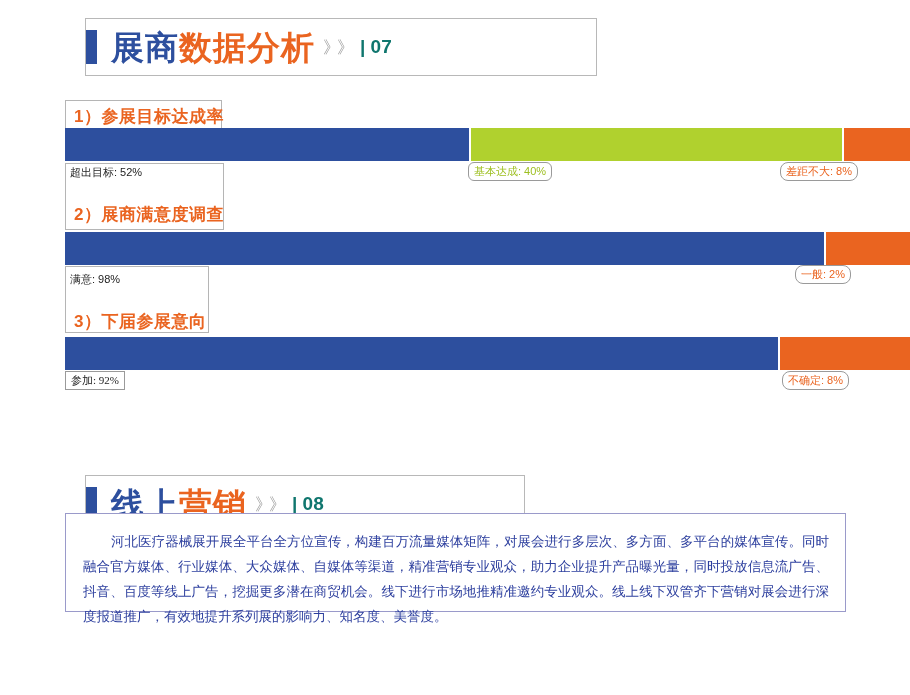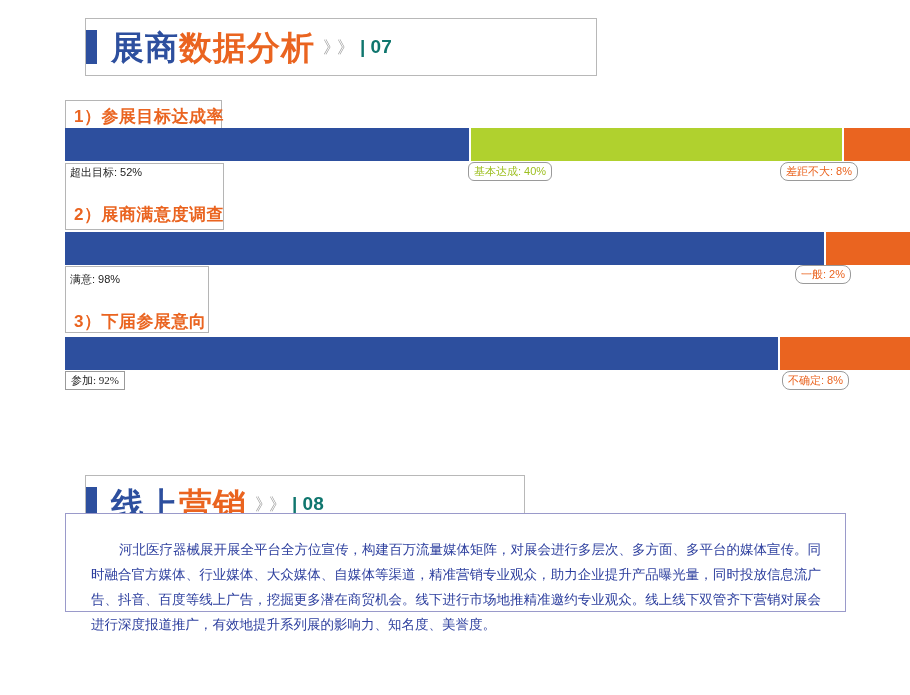--- a/index.html
+++ b/index.html
@@ -115,21 +115,21 @@
     left: 65px;
     top: 513px;
     width: 781px;
     height: 99px;
     border: 1px solid #9a9aca;
     background: #ffffff;
     box-sizing: border-box;
     padding: 7px 8px 6px 9px;
   }
   #para-box p {
-    margin: 16px;
+    margin: 8px;
     font-size: 13.5px;
     line-height: 25px;
     color: #2d3f9e;
     text-align: justify;
     text-indent: 28px;
     font-family: "DejaVu Sans", "Liberation Sans", sans-serif;
     letter-spacing: 0px;
   }
 </style>
 </head>

